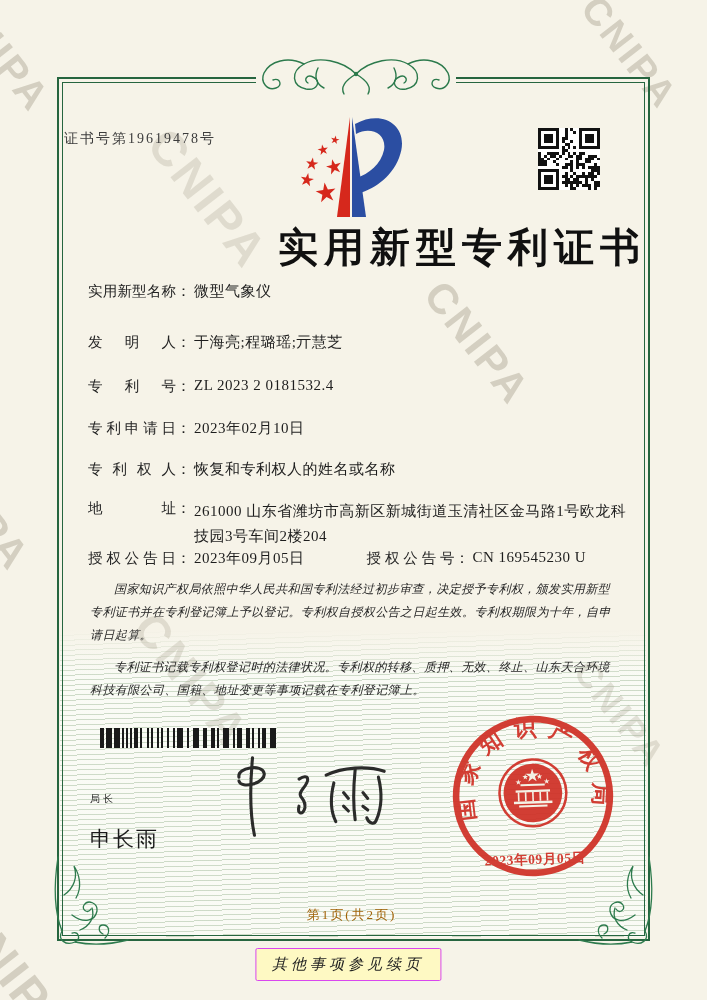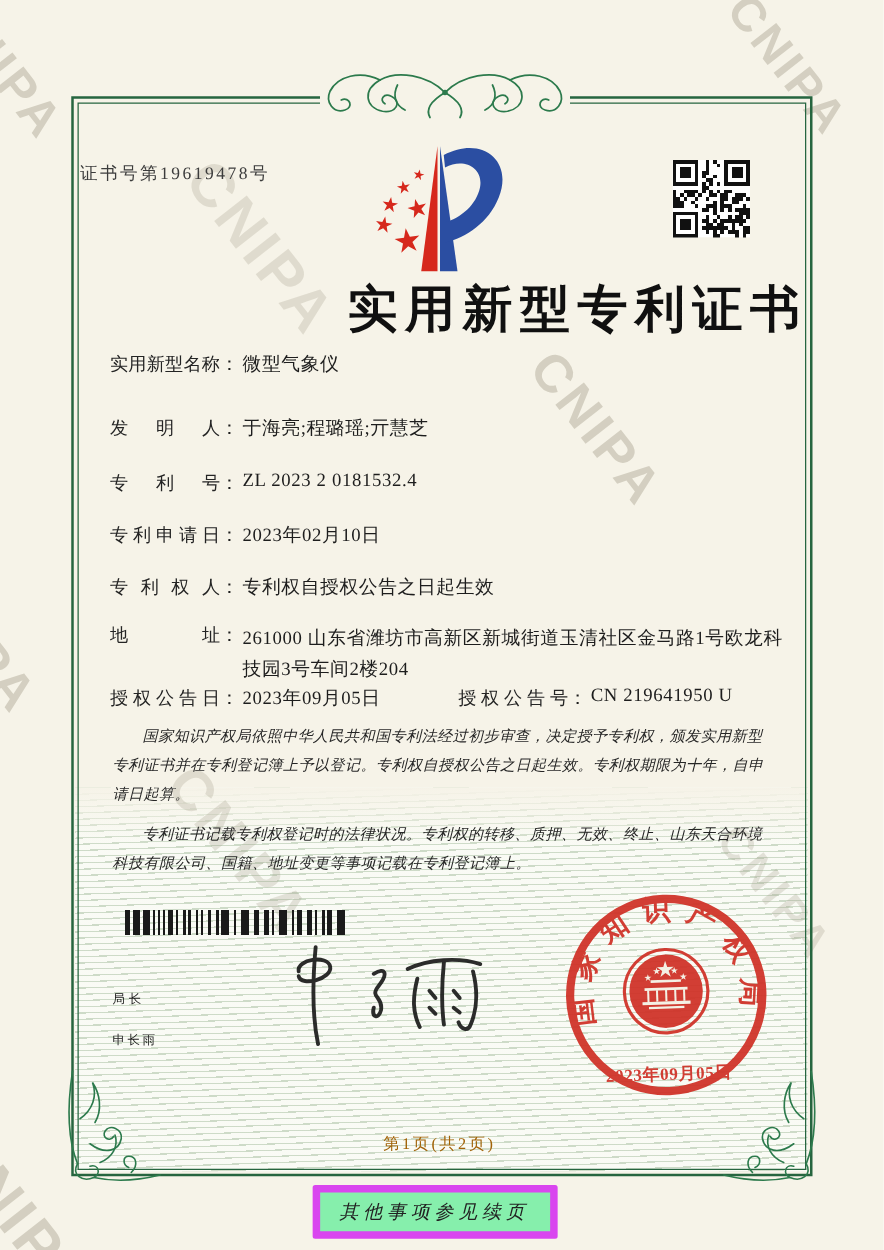--- a/index.html
+++ b/index.html
@@ -47,32 +47,32 @@
   .pair2{display:inline-block;margin-left:62px;}
 
   .legal{position:absolute;z-index:5;left:90px;top:578px;width:524px;font-size:12px;
     font-style:italic;line-height:1.92;color:#262626;letter-spacing:.4px;}
   .legal p{margin:0 0 9px 0;text-indent:2em;}
 
   .barcode{position:absolute;z-index:5;left:100px;top:728px;}
   .sig-title{position:absolute;z-index:5;left:90px;top:792px;font-family:"Liberation Sans",sans-serif;
     font-size:10px;letter-spacing:3px;color:#1b1b1b;}
   .sig-name{position:absolute;z-index:5;left:90px;top:825px;font-family:"Liberation Sans",sans-serif;
-    font-size:10px;letter-spacing:2px;color:#1b1b1b;}
+    font-size:21px;letter-spacing:2px;color:#1b1b1b;}
   .sig-hand{position:absolute;z-index:6;left:200px;top:750px;}
 
   .seal{position:absolute;z-index:7;left:447px;top:710px;transform:rotate(-2deg);opacity:.93;}
   .seal text{font-weight:700;}
   .seal-arc{font-size:22px;letter-spacing:11px;fill:var(--seal-red);}
   .seal-date{font-size:13.5px;fill:var(--seal-red);letter-spacing:.5px;}
 
   .page-info{position:absolute;z-index:5;left:57px;top:906px;width:589px;text-align:center;
     font-size:13px;letter-spacing:2px;color:#a16207;}
   .cont-box{position:absolute;z-index:5;left:50%;top:948px;transform:translateX(-53%);
-    background:#86efac;border:6px solid #d946ef;border-radius:2px;padding:6px 16px;
+    background:#fef9c3;border:1px solid #d946ef;border-radius:2px;padding:6px 16px;
     font-size:15px;font-style:italic;letter-spacing:4px;color:#222;}
 
   svg{display:block;}
 </style>
 </head>
 <body>
 
 <div class="page">
 
   <div class="wm" style="left:-25px;top:-15px;font-size:40px;">CNIPA</div>
@@ -175,42 +175,42 @@
         <span>请</span>
         <span>日</span>
       </span><span class="col">：</span><span class="val">2023年02月10日</span>
   </div>
   <div class="row" style="top:460px">
     <span class="lab jl">
         <span>专</span>
         <span>利</span>
         <span>权</span>
         <span>人</span>
-      </span><span class="col">：</span><span class="val">专利权自授权公告之日起生效</span>
+      </span><span class="col">：</span><span class="val">恢复和专利权人的姓名或名称</span>
   </div>
   <div class="row" style="top:499px">
     <span class="lab jl">
         <span>地</span>
         <span>址</span>
       </span><span class="col">：</span><span class="val val-wrap">261000 山东省潍坊市高新区新城街道玉清社区金马路1号欧龙科技园3号车间2楼204</span>
   </div>
   <div class="row" style="top:549px">
     <span class="lab jl">
         <span>授</span>
         <span>权</span>
         <span>公</span>
         <span>告</span>
         <span>日</span>
       </span><span class="col">：</span><span class="val">2023年09月05日</span><span class="pair2"><span class="lab jl">
           <span>授</span>
           <span>权</span>
           <span>公</span>
           <span>告</span>
           <span>号</span>
-        </span><span class="col">：</span><span class="val">CN 219641950 U</span></span>
+        </span><span class="col">：</span><span class="val">CN 169545230 U</span></span>
   </div>
 
   <div class="legal">
     <p>国家知识产权局依照中华人民共和国专利法经过初步审查，决定授予专利权，颁发实用新型专利证书并在专利登记簿上予以登记。专利权自授权公告之日起生效。专利权期限为十年，自申请日起算。</p>
     <p>专利证书记载专利权登记时的法律状况。专利权的转移、质押、无效、终止、山东天合环境科技有限公司、国籍、地址变更等事项记载在专利登记簿上。</p>
   </div>
 
   <svg class="barcode" width="186" height="20" viewBox="0 0 92 19" preserveAspectRatio="none">
     <path d="M0 0h2v19h-2ZM3 0h3v19h-3ZM7 0h3v19h-3ZM11 0h1v19h-1ZM13 0h1v19h-1ZM15 0h1v19h-1ZM17 0h2v19h-2ZM20 0h1v19h-1ZM23 0h1v19h-1ZM25 0h1v19h-1ZM28 0h1v19h-1ZM30 0h1v19h-1ZM33 0h1v19h-1ZM36 0h1v19h-1ZM38 0h3v19h-3ZM43 0h1v19h-1ZM46 0h3v19h-3ZM51 0h2v19h-2ZM55 0h2v19h-2ZM58 0h1v19h-1ZM61 0h3v19h-3ZM66 0h1v19h-1ZM68 0h2v19h-2ZM72 0h2v19h-2ZM75 0h1v19h-1ZM78 0h1v19h-1ZM80 0h2v19h-2ZM84 0h3v19h-3Z" fill="#1a1a1a" shape-rendering="crispEdges"></path>
   </svg>

